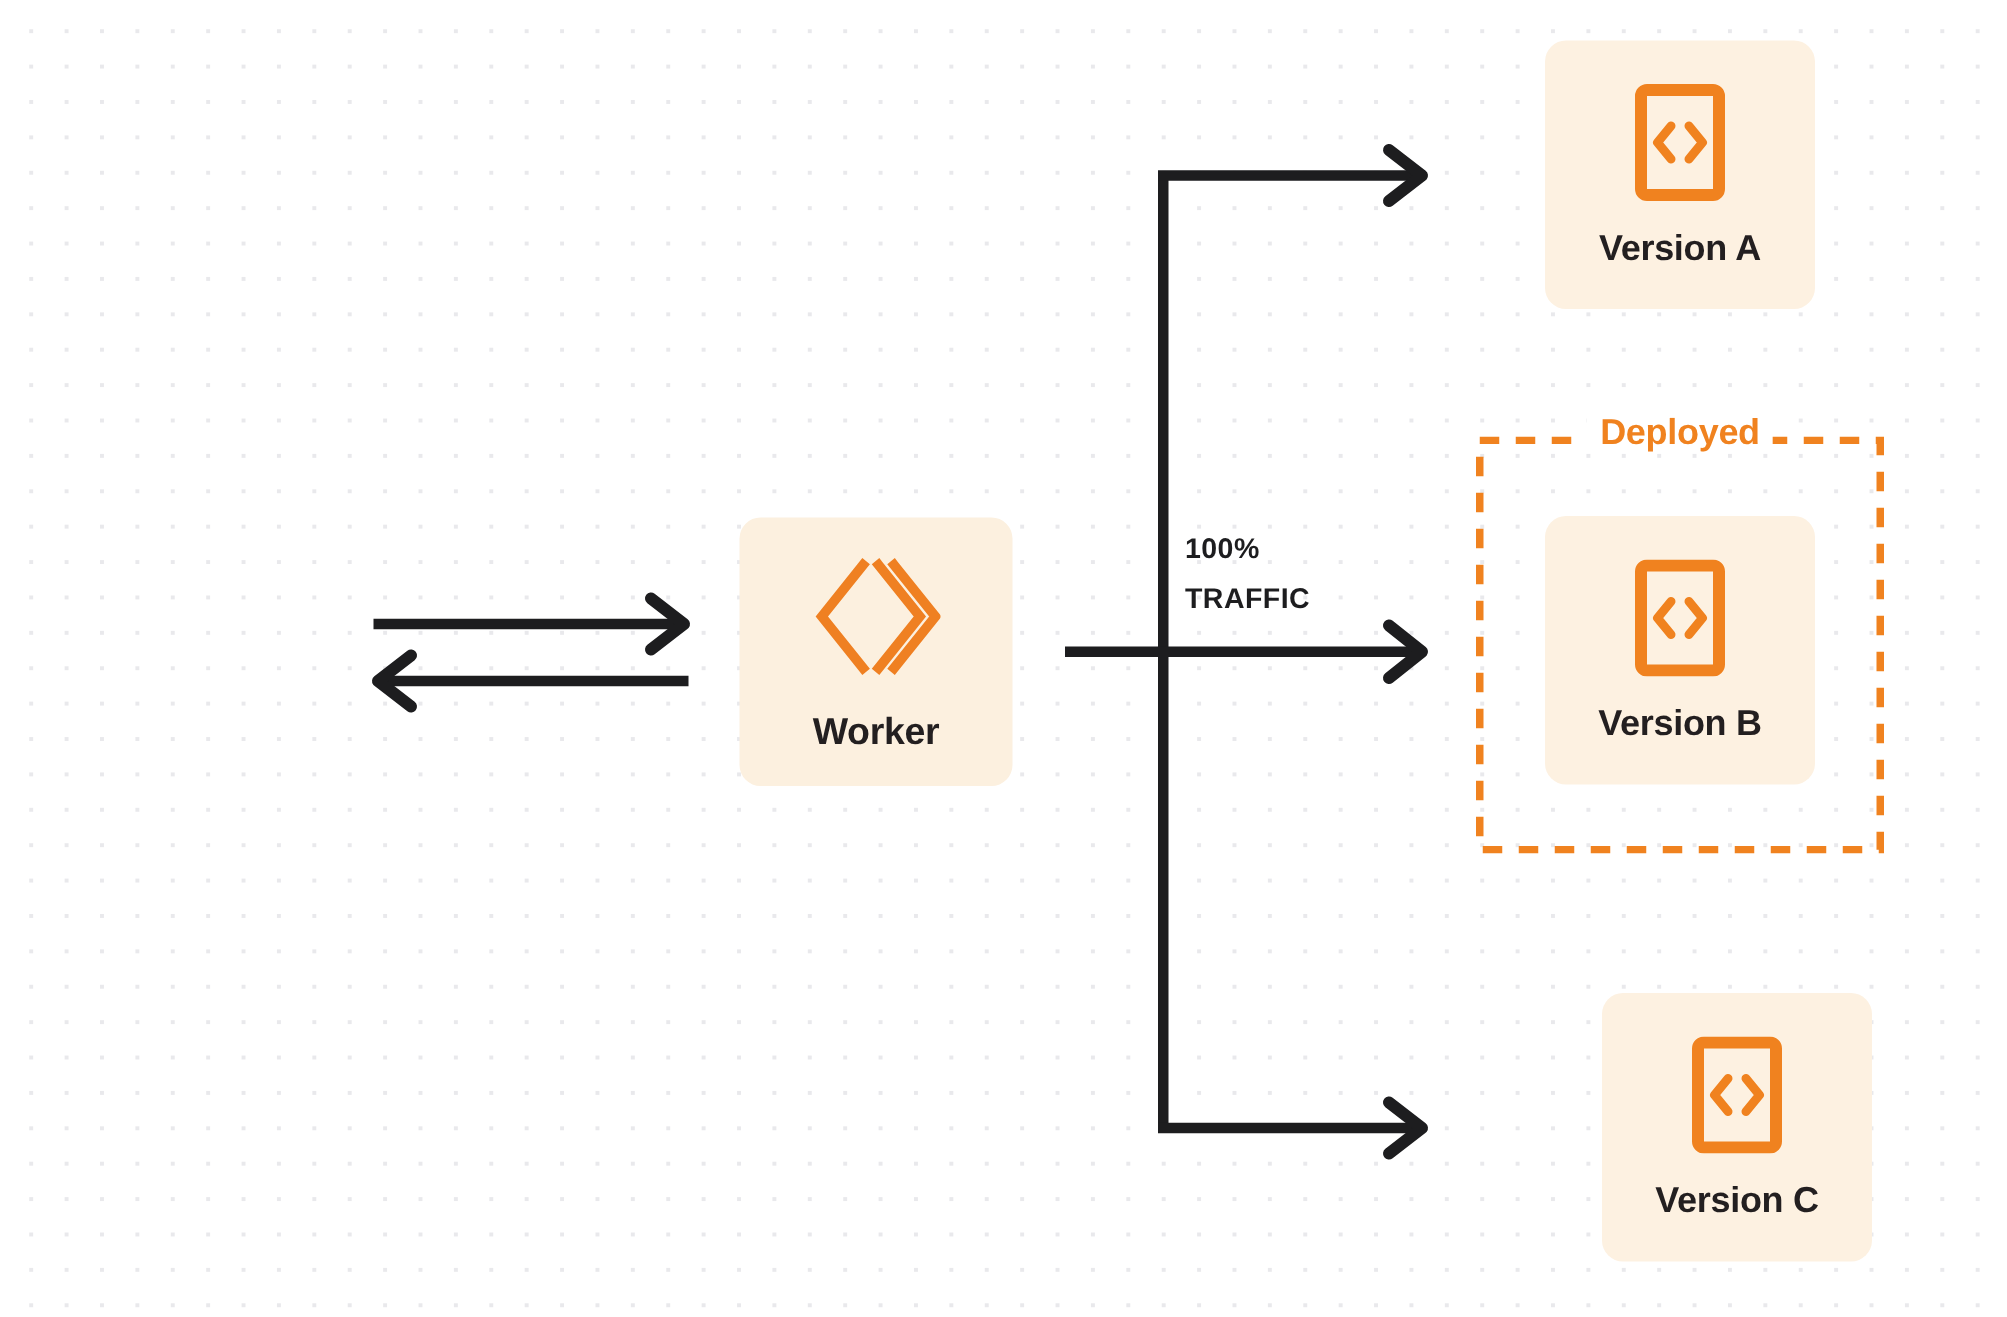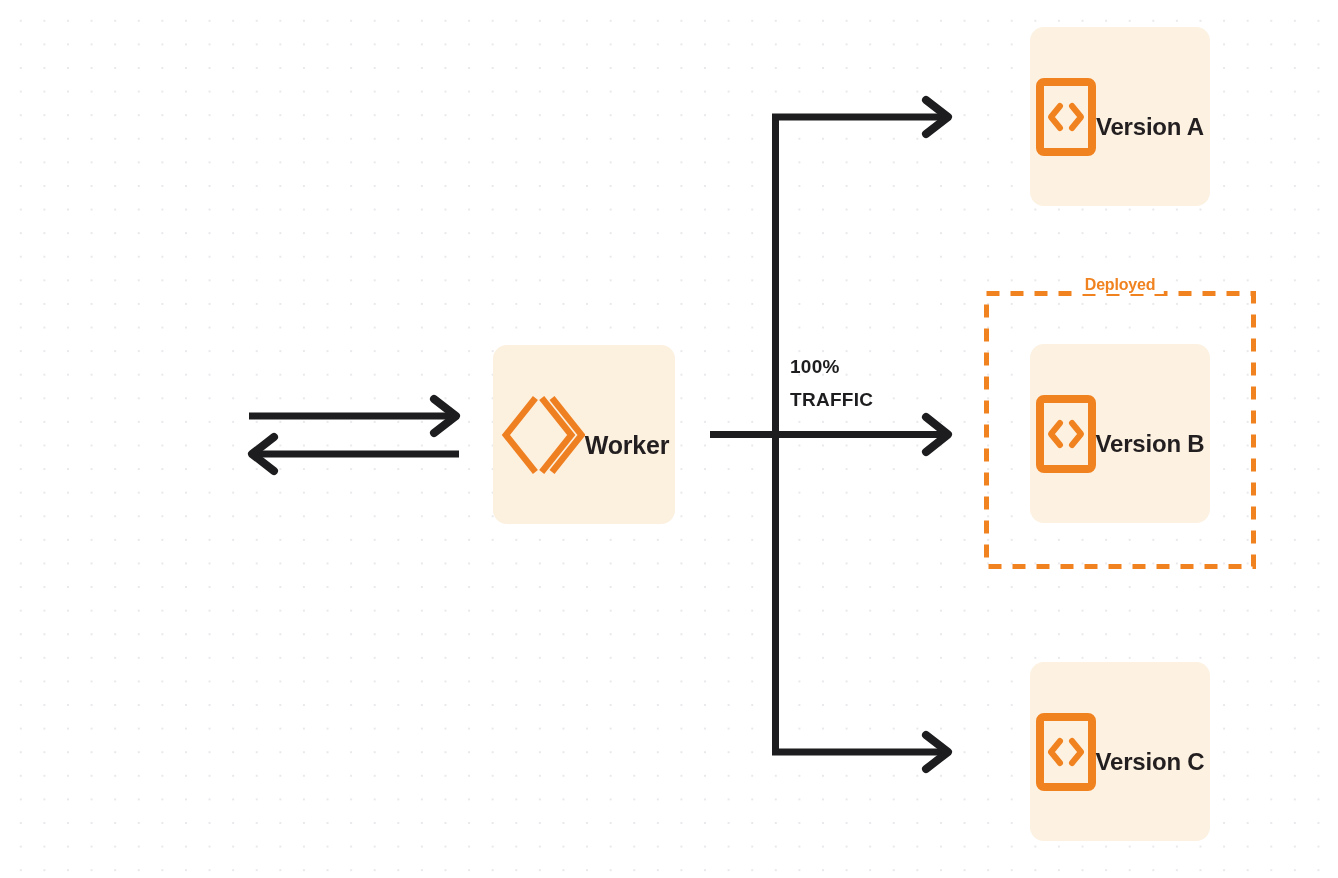--- a/index.html
+++ b/index.html
@@ -18,21 +18,21 @@
     overflow: hidden;
     font-family: "Liberation Sans", sans-serif;
   }
 
   
   .node {
     position: absolute;
     box-sizing: border-box;
     border-radius: 14px;
     display: flex;
-    flex-direction: row;
+    flex-direction: column;
     align-items: center;
     justify-content: center;
   }
   .node-label {
     font-weight: bold;
     color: #231f20;
     letter-spacing: -0.2px;
     line-height: 1;
     white-space: nowrap;
   }
@@ -60,21 +60,21 @@
   
   .version-node {
     width: 180px;
     height: 179px;
     background: #fdf1e1;
     left: 1030px;
   }
   .version-node .node-label { font-size: 24px; margin-top: 20px; }
   #version-a-node { top: 27px; }
   #version-b-node { top: 344px; }
-  #version-c-node { top: 662px; }
+  #version-c-node { top: 662px; margin-left: 38px; }
 
   
   .worker-logo { width: 86px; height: 86px; display: block; }
   .code-doc-icon { width: 60px; height: 78px; display: block; }
 
   
   #deployed-group {
     position: absolute;
     left: 984px;
     top: 291px;
@@ -89,21 +89,21 @@
     width: 100%;
     height: 100%;
   }
   #deployed-label {
     position: absolute;
     left: 50%;
     top: -15px;
     transform: translateX(-50%);
     background: #ffffff;
     padding: 0 9px;
-    font-size: 16px;
+    font-size: 24px;
     font-weight: bold;
     color: #f0821f;
     letter-spacing: -0.2px;
     line-height: 1.1;
     white-space: nowrap;
   }
 
   
   #connectors {
     position: absolute;

